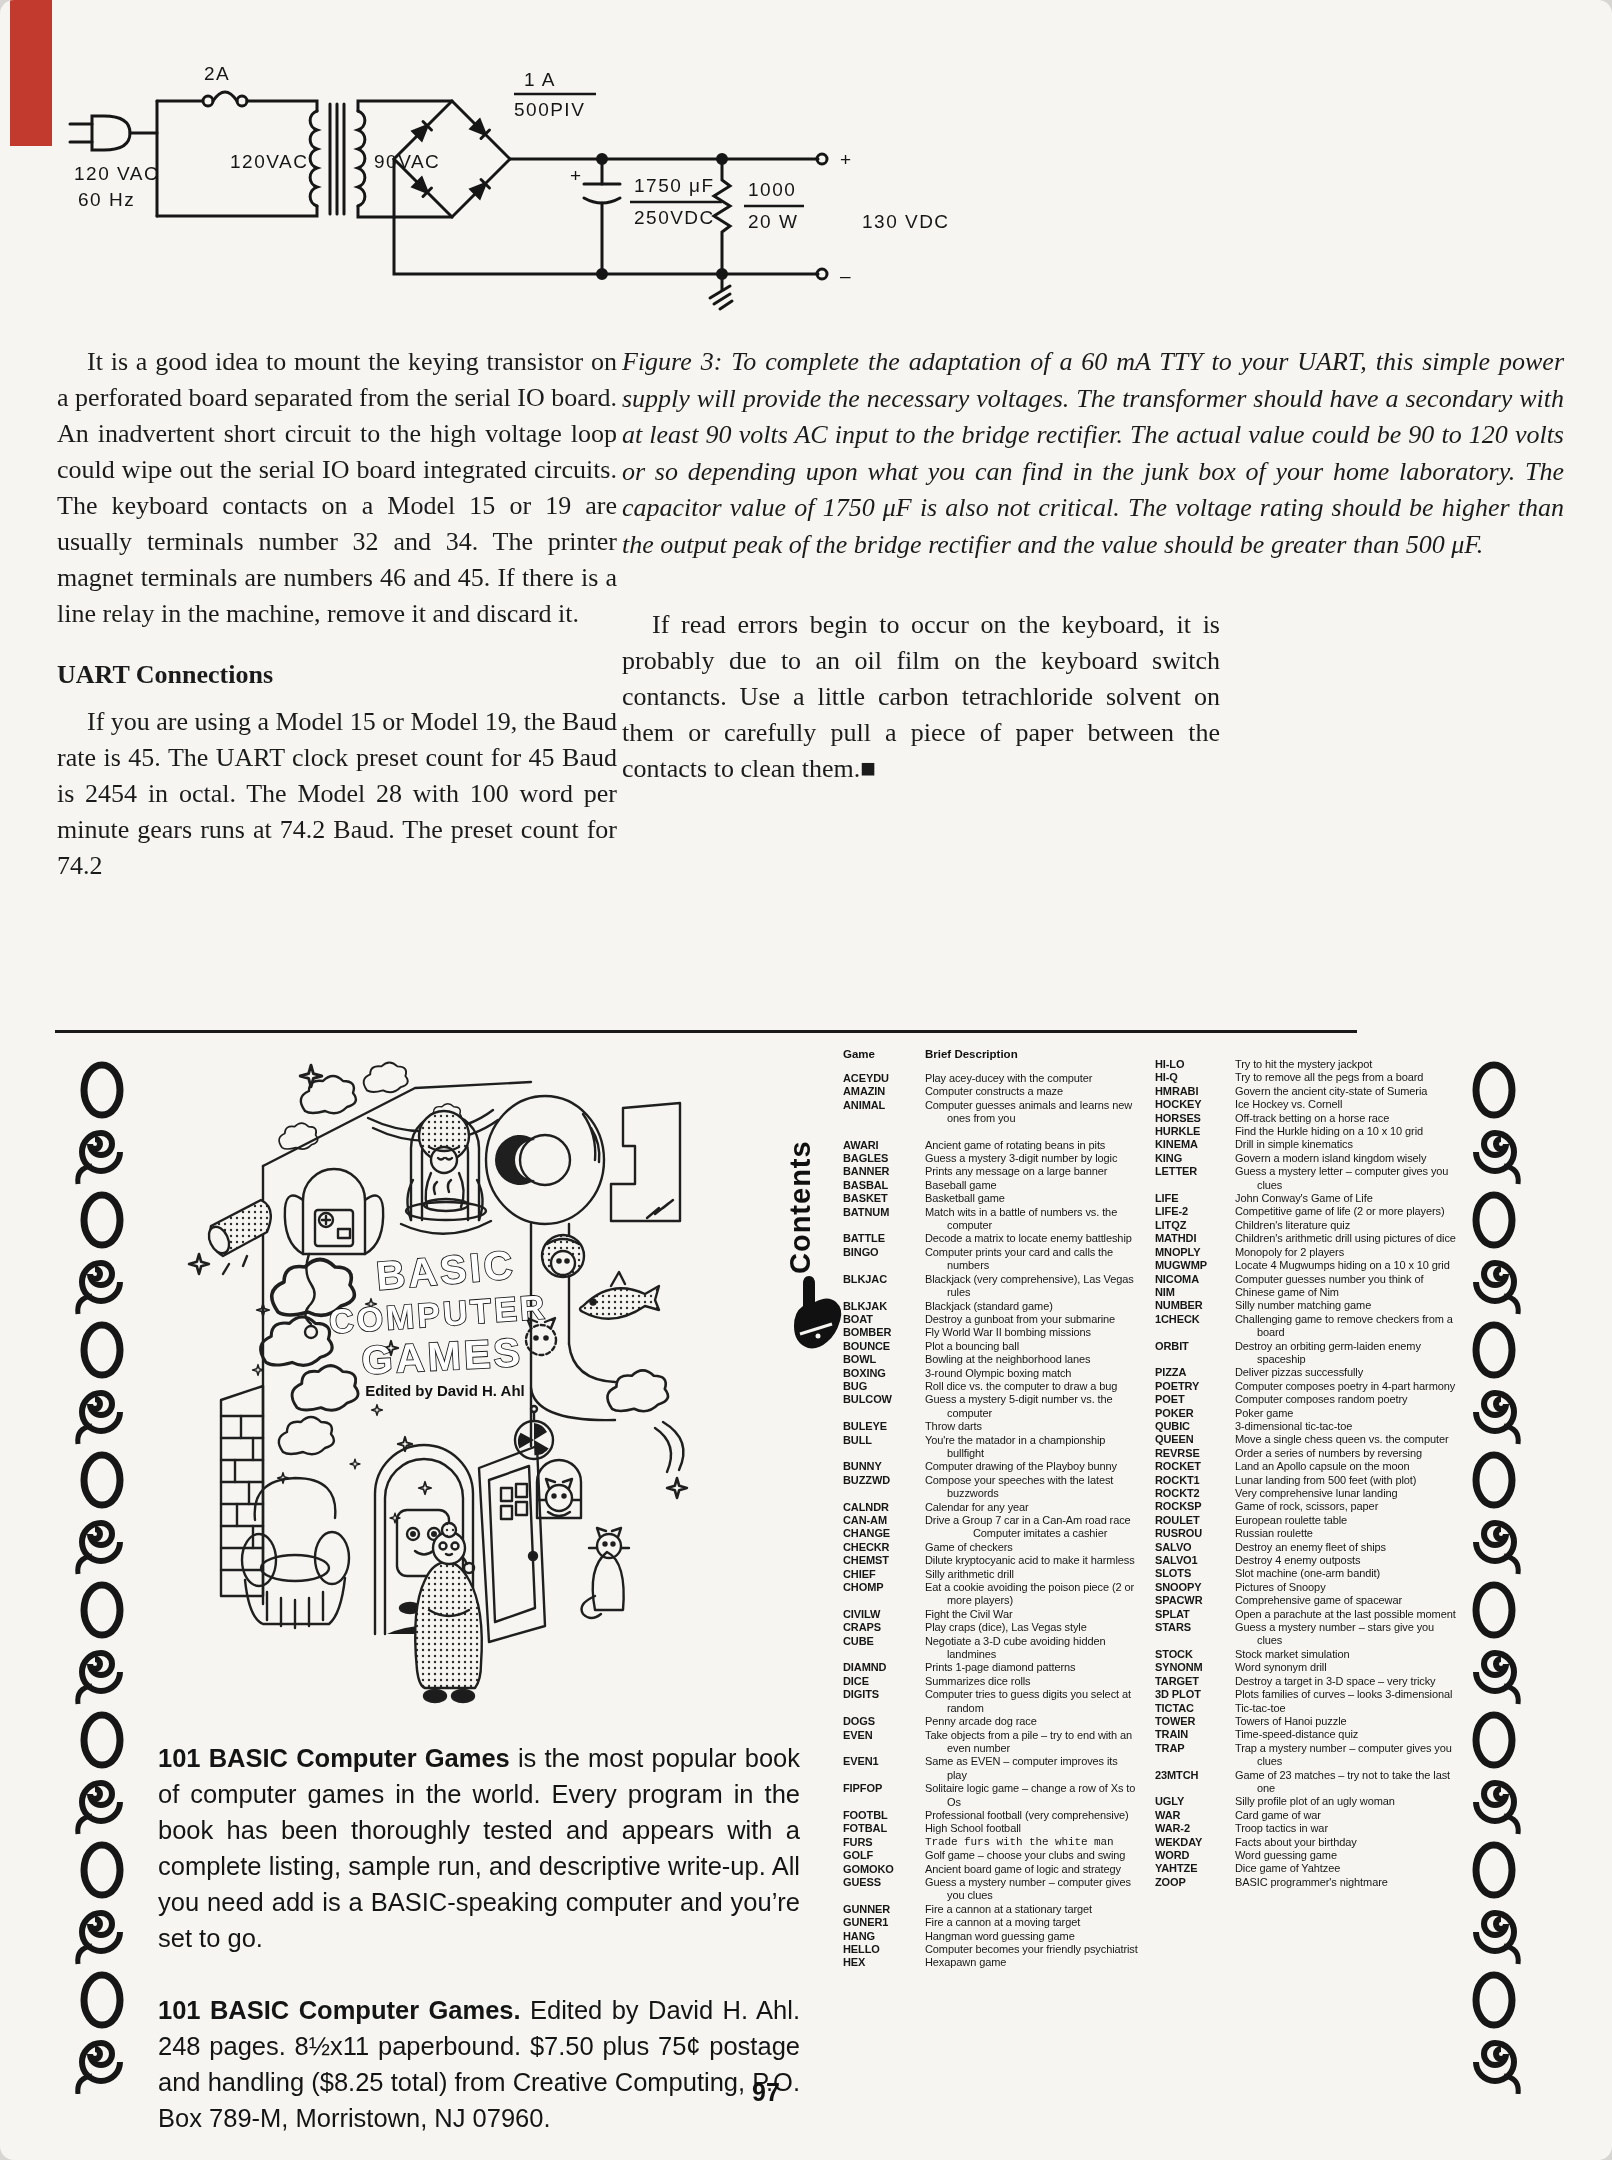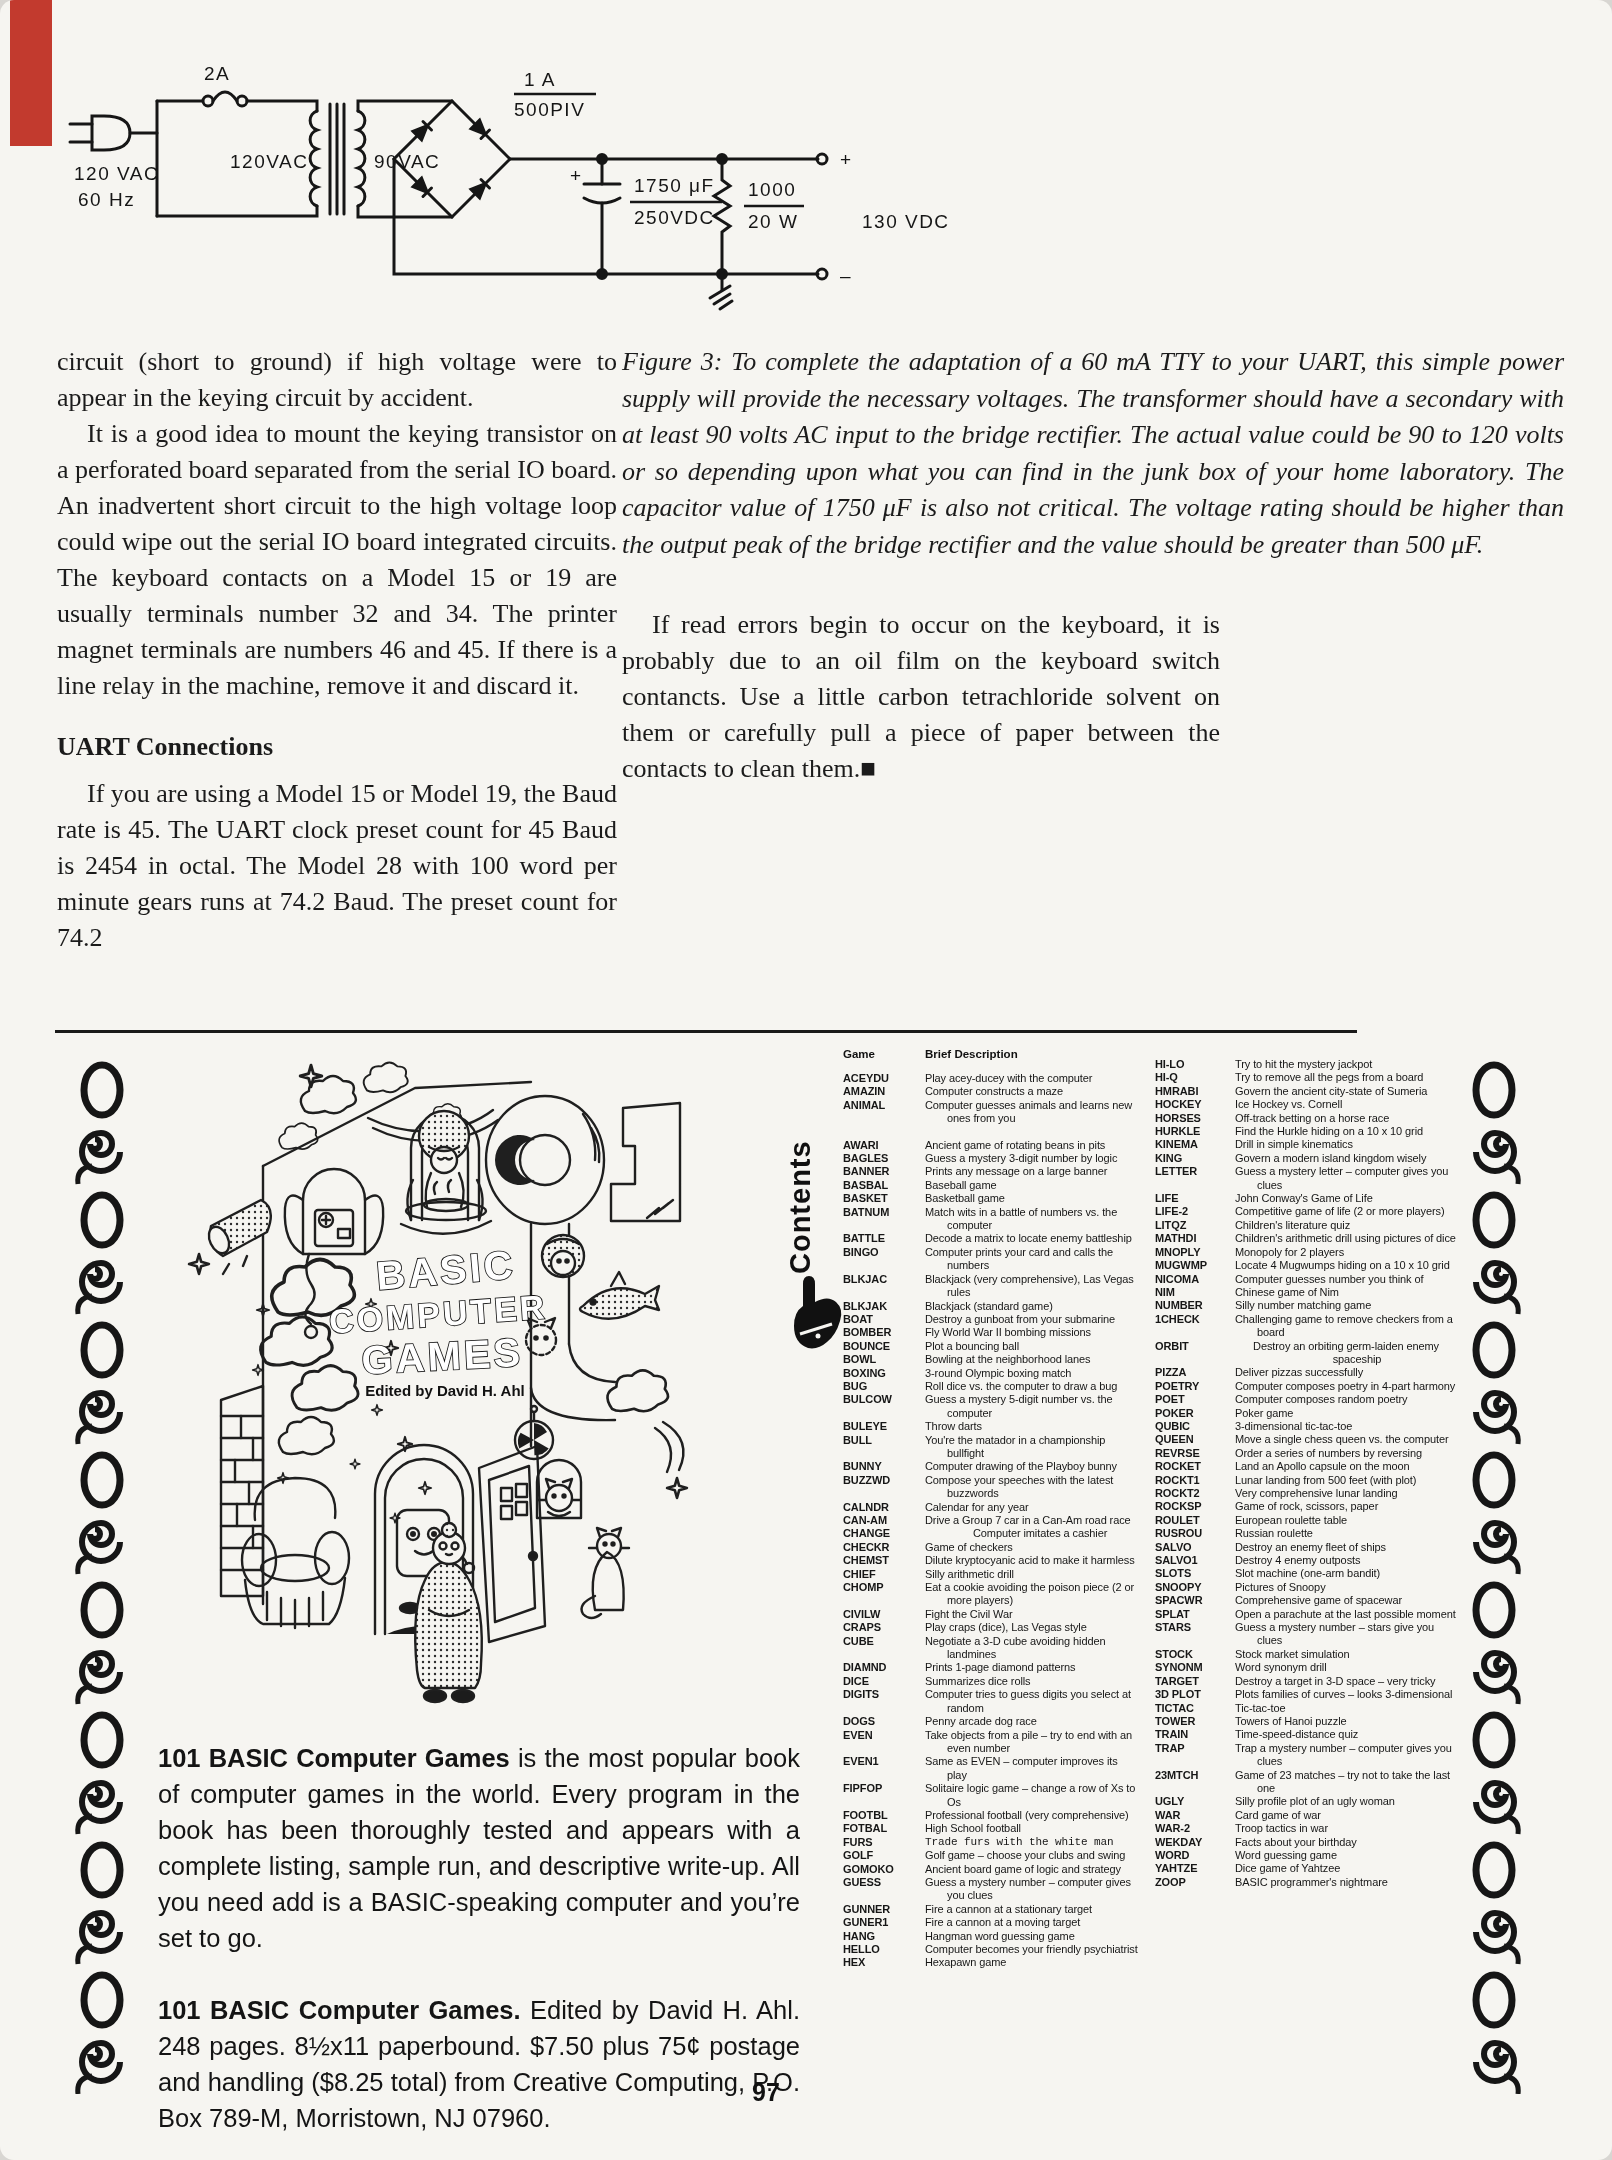--- a/index.html
+++ b/index.html
@@ -158,21 +158,20 @@
     <text class="sch-label" x="572" y="168">250VDC</text>
     <text class="sch-label" x="686" y="140">1000</text>
     <line x1="682" y1="150" x2="742" y2="150" stroke="#161616" stroke-width="2.5"></line>
     <text class="sch-label" x="686" y="172">20 W</text>
     <text class="sch-label" x="778" y="110">+</text>
     <text class="sch-label" x="778" y="226">–</text>
     <text class="sch-label" x="800" y="172">130 VDC</text>
   </svg>
 
   <div class="col-left">
-    <p class="body-text">circuit (short to ground) if high voltage were to appear in the keying circuit by accident.</p>
     <p class="body-text indent">It is a good idea to mount the keying transistor on a perforated board separated from the serial IO board. An inadvertent short circuit to the high voltage loop could wipe out the serial IO board integrated circuits. The keyboard contacts on a Model 15 or 19 are usually terminals number 32 and 34. The printer magnet terminals are numbers 46 and 45. If there is a line relay in the machine, remove it and discard it.</p>
     <h3 class="sec-heading">UART Connections</h3>
     <p class="body-text indent">If you are using a Model 15 or Model 19, the Baud rate is 45. The UART clock preset count for 45 Baud is 2454 in octal. The Model 28 with 100 word per minute gears runs at 74.2 Baud. The preset count for 74.2</p>
   </div>
 
   <div class="col-right">
     <p class="caption">Figure 3: To complete the adaptation of a 60 mA TTY to your UART, this simple power supply will provide the necessary voltages. The transformer should have a secondary with at least 90 volts AC input to the bridge rectifier. The actual value could be 90 to 120 volts or so depending upon what you can find in the junk box of your home laboratory. The capacitor value of 1750 μF is also not critical. The voltage rating should be higher than the output peak of the bridge rectifier and the value should be greater than 500 μF.</p>
     <div class="right-body">
       <p class="body-text indent">If read errors begin to occur on the keyboard, it is probably due to an oil film on the keyboard switch contancts. Use a little carbon tetrachloride solvent on them or carefully pull a piece of paper between the contacts to clean them.■</p>
     </div>
@@ -722,21 +721,21 @@
       <div class="game-row">
         <span class="g-name" style="width: 80px;">NUMBER</span>
         <span class="g-desc" style="width: 200px;">Silly number matching game</span>
       </div>
       <div class="game-row">
         <span class="g-name" style="width: 80px;">1CHECK</span>
         <span class="g-desc" style="width: 200px;">Challenging game to remove checkers from a board</span>
       </div>
       <div class="game-row">
         <span class="g-name" style="width: 80px;">ORBIT</span>
-        <span class="g-desc" style="width: 200px; text-align: center;">Destroy an orbiting germ-laiden enemy spaceship</span>
+        <span class="g-desc" style="width: 200px;">Destroy an orbiting germ-laiden enemy spaceship</span>
       </div>
       <div class="game-row">
         <span class="g-name" style="width: 80px;">PIZZA</span>
         <span class="g-desc" style="width: 200px;">Deliver pizzas successfully</span>
       </div>
       <div class="game-row">
         <span class="g-name" style="width: 80px;">POETRY</span>
         <span class="g-desc" style="width: 200px;">Computer composes poetry in 4-part harmony</span>
       </div>
       <div class="game-row">

